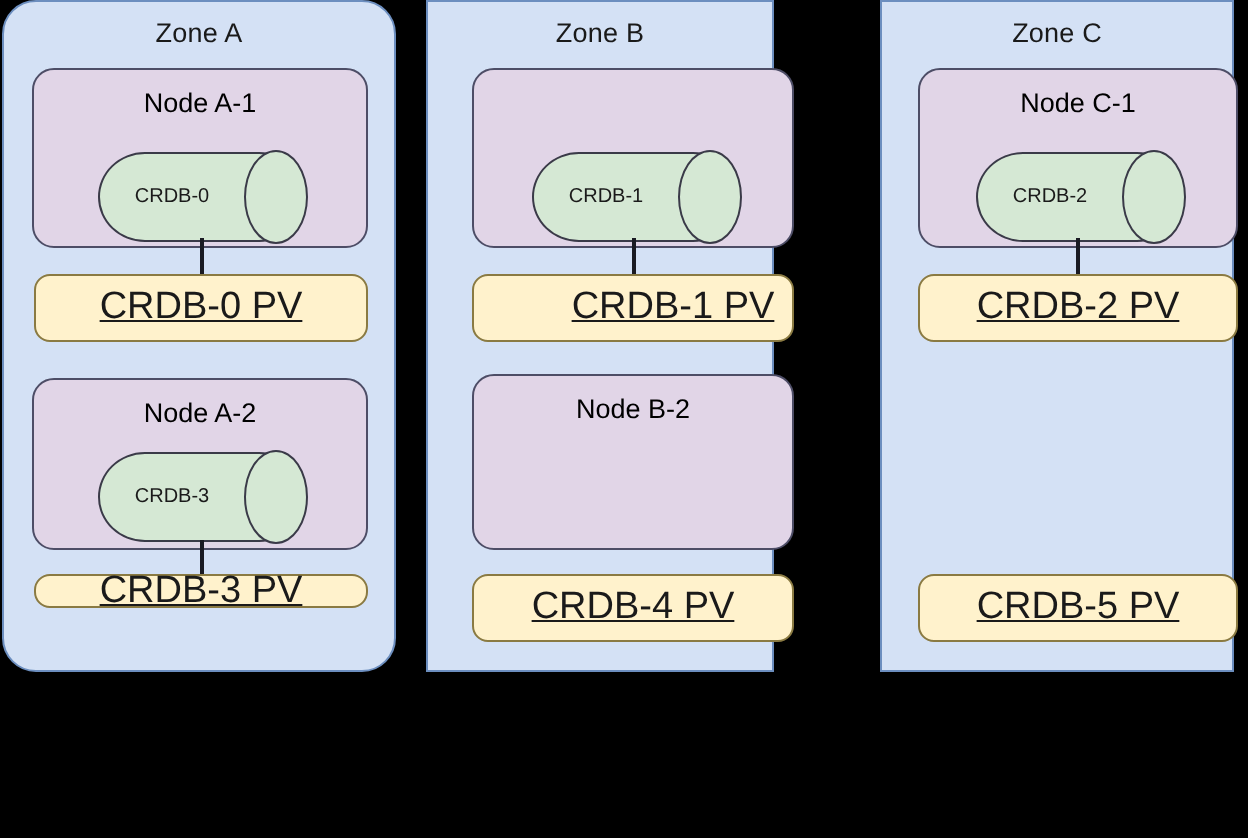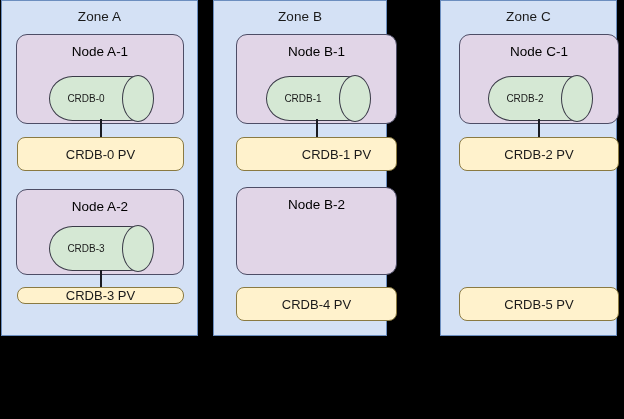--- a/index.html
+++ b/index.html
@@ -109,30 +109,31 @@
   
   .pv {
     position: absolute;
     background: #fff2cc;
     border: 1px solid #8a7a42;
     border-radius: 8px;
     box-sizing: border-box;
     display: flex;
     align-items: center;
     justify-content: center;
-    font-size: 13px;
+    font-size: 19px;
     color: #1a1a1a;
+    text-decoration: underline;
   }
 </style>
 </head>
 <body>
 
 <div id="canvas">
 
-  <div class="zone" style="left:1px; width:197px;">
+  <div class="zone" style="left:1px; width:197px;border-radius:17px;">
     <div class="zone-title">Zone A</div>
 
     <div class="node" style="left:14px; top:33px; width:168px; height:90px;">
       <div class="node-title">Node A-1</div>
       <div class="cyl" style="left:32px; top:41px; width:104px; height:45px;">
         <div class="cyl-body"></div>
         <div class="cyl-cap"></div>
         <div class="cyl-label">CRDB-0</div>
       </div>
     </div>
@@ -152,21 +153,20 @@
 
     <div class="connector" style="left:98px; top:269px; height:18px;"></div>
 
     <div class="pv" style="left:15px; top:286px; width:167px; height:17px;">CRDB-3 PV</div>
   </div>
 
   <div class="zone" style="left:213px; width:174px;">
     <div class="zone-title">Zone B</div>
 
     <div class="node" style="left:22px; top:33px; width:161px; height:90px;">
-      <div class="node-title">Node B-1</div>
       <div class="cyl" style="left:29px; top:41px; width:104px; height:45px;">
         <div class="cyl-body"></div>
         <div class="cyl-cap"></div>
         <div class="cyl-label">CRDB-1</div>
       </div>
     </div>
 
     <div class="connector" style="left:102px; top:118px; height:19px;"></div>
 
     <div class="pv" style="left:22px; top:136px; width:161px; height:34px;padding-left:40px;">CRDB-1 PV</div>

